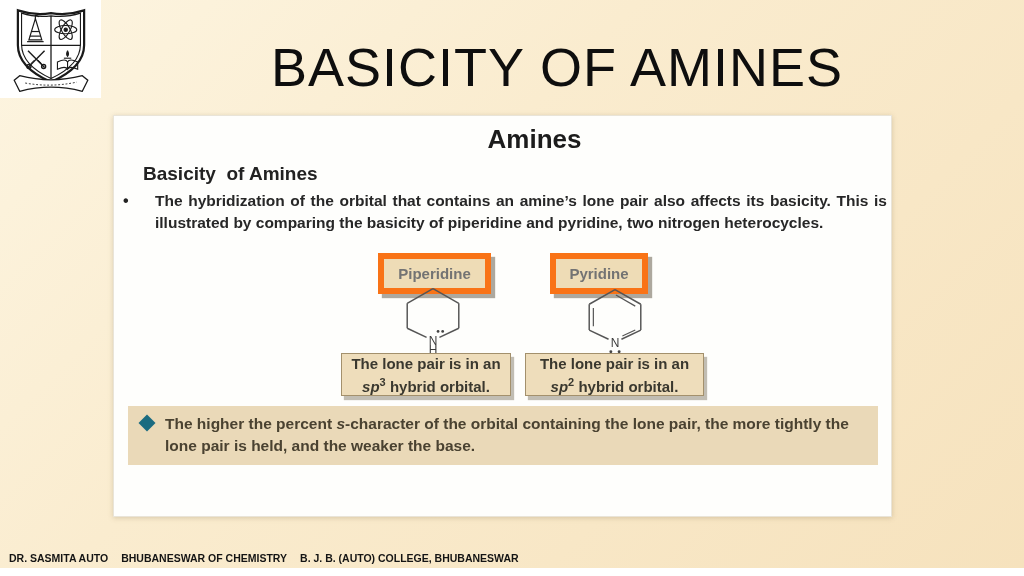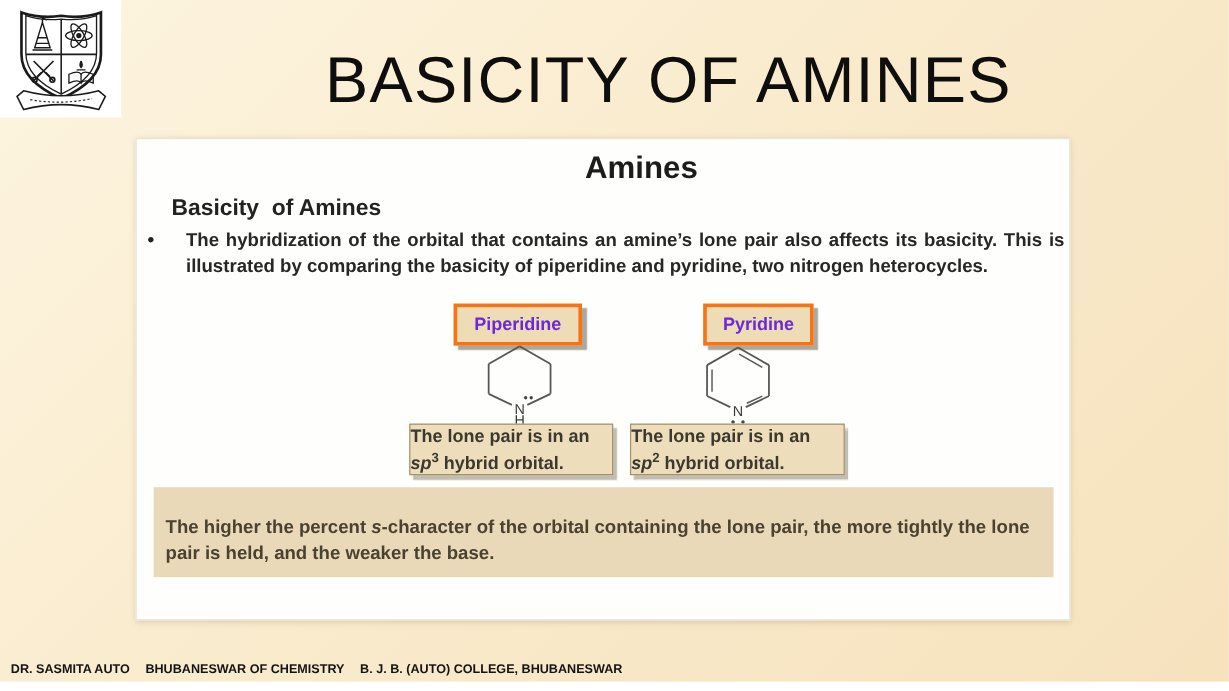--- a/index.html
+++ b/index.html
@@ -43,45 +43,45 @@
     flex:0 0 20px;font-size:16px;font-weight:bold;color:#222;line-height:22px;
     text-align:left;
   }
   .bullet-text{
     flex:1;
     font-size:15.5px;font-weight:bold;color:#272727;
     line-height:22px;text-align:justify;margin-left:12px;
   }
   .chem-label{
     position:absolute;height:29px;
-    background:#eedcb6;border:3px solid #f97316;
+    background:#eedcb6;border:6px solid #f97316;
     box-shadow:4px 4px 1px rgba(105,96,80,0.55);
     display:flex;align-items:center;justify-content:center;
-    font-size:15px;font-weight:bold;color:#6d28d9;
+    font-size:15px;font-weight:bold;color:#737373;
   }
   .chem-label.pip{left:264px;top:137px;width:101px;}
-  .chem-label.pyr{left:472px;top:137px;width:86px;}
+  .chem-label.pyr{left:436px;top:137px;width:86px;}
   .struct{position:absolute;width:70px;height:70px;}
   .struct.pip{left:284px;top:168px;}
   .struct.pyr{left:466px;top:168px;}
   .cap-box{
     position:absolute;height:41px;
     background:#eeddbb;border:1px solid #a3906c;
     box-shadow:3px 4px 1px rgba(120,110,90,0.45);
-    display:flex;flex-direction:column;justify-content:center;
+    display:flex;flex-direction:column;align-items:center;justify-content:center;
     font-size:15px;font-weight:bold;color:#3a382f;line-height:19px;
   }
   .cap-box.sp3{left:227px;top:237px;width:168px;}
   .cap-box.sp2{left:411px;top:237px;width:177px;}
   .cap-box sup{font-size:11px;}
   .note-strip{
     position:absolute;left:14px;top:290px;width:750px;
     background:#ead9b8;
     padding:7px 10px 8px 10px;box-sizing:border-box;
-    display:flex;align-items:flex-start;flex-direction:column;
+    display:flex;align-items:flex-start;
   }
   .diamond{
     flex:0 0 12px;height:12px;margin:4px 12px 0 3px;
     background:#1a6b80;transform:rotate(45deg);
   }
   .note-text{
     flex:1;font-size:15.5px;font-weight:bold;color:#4a4231;line-height:22px;
   }
   .footer{
     position:absolute;left:9px;top:552px;

